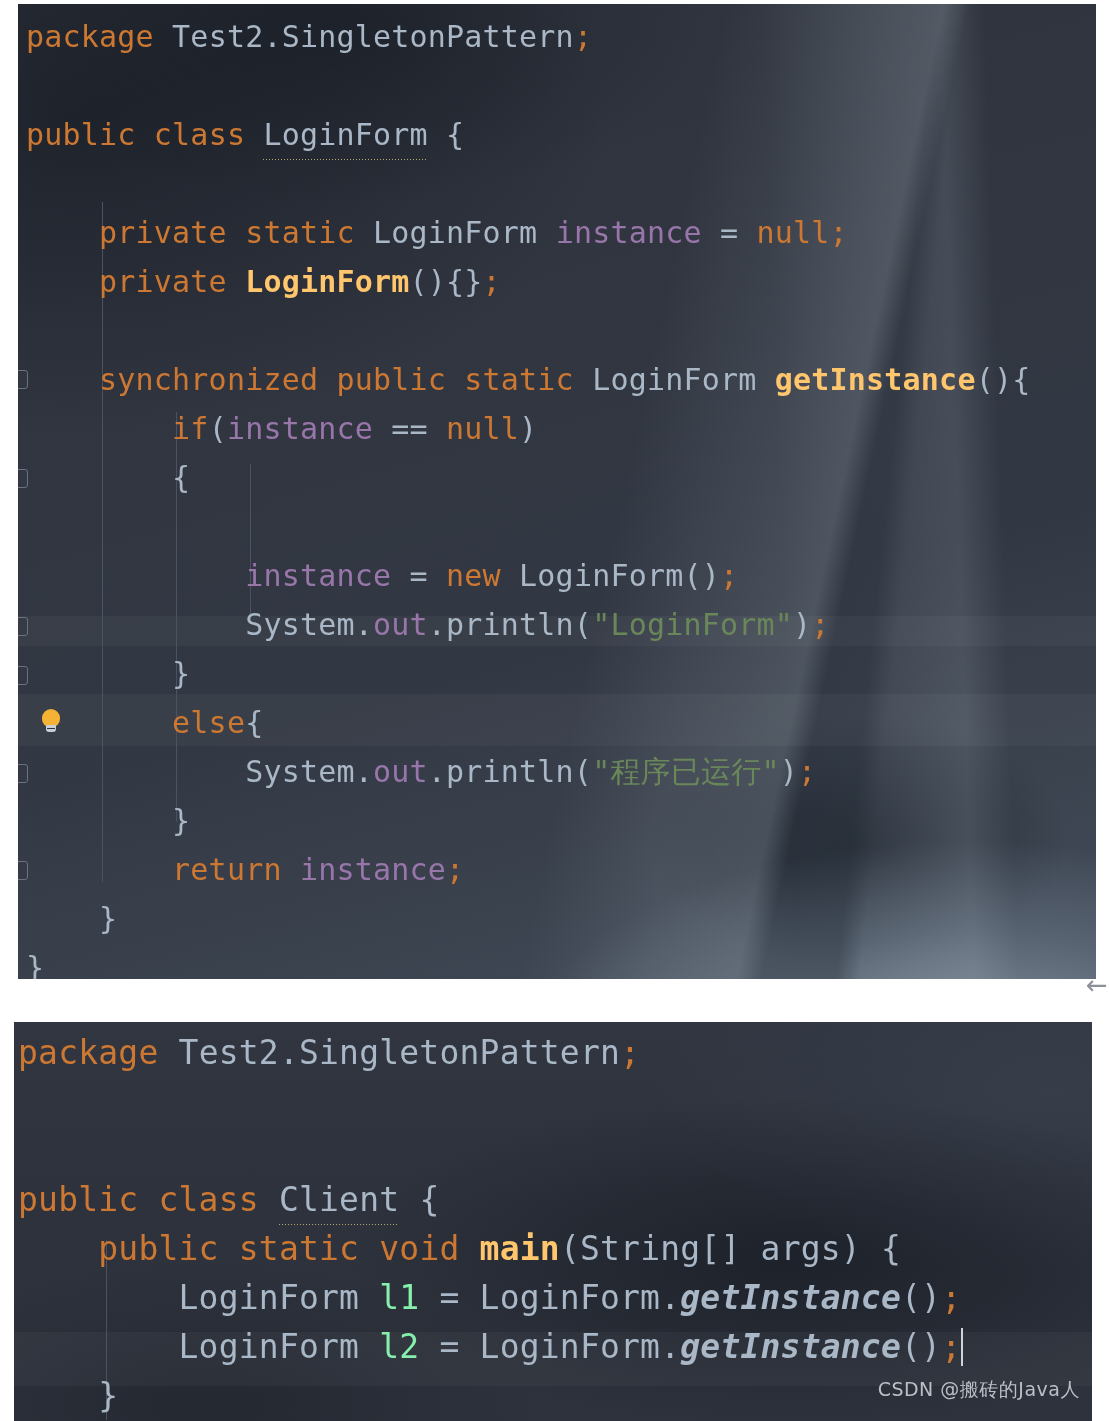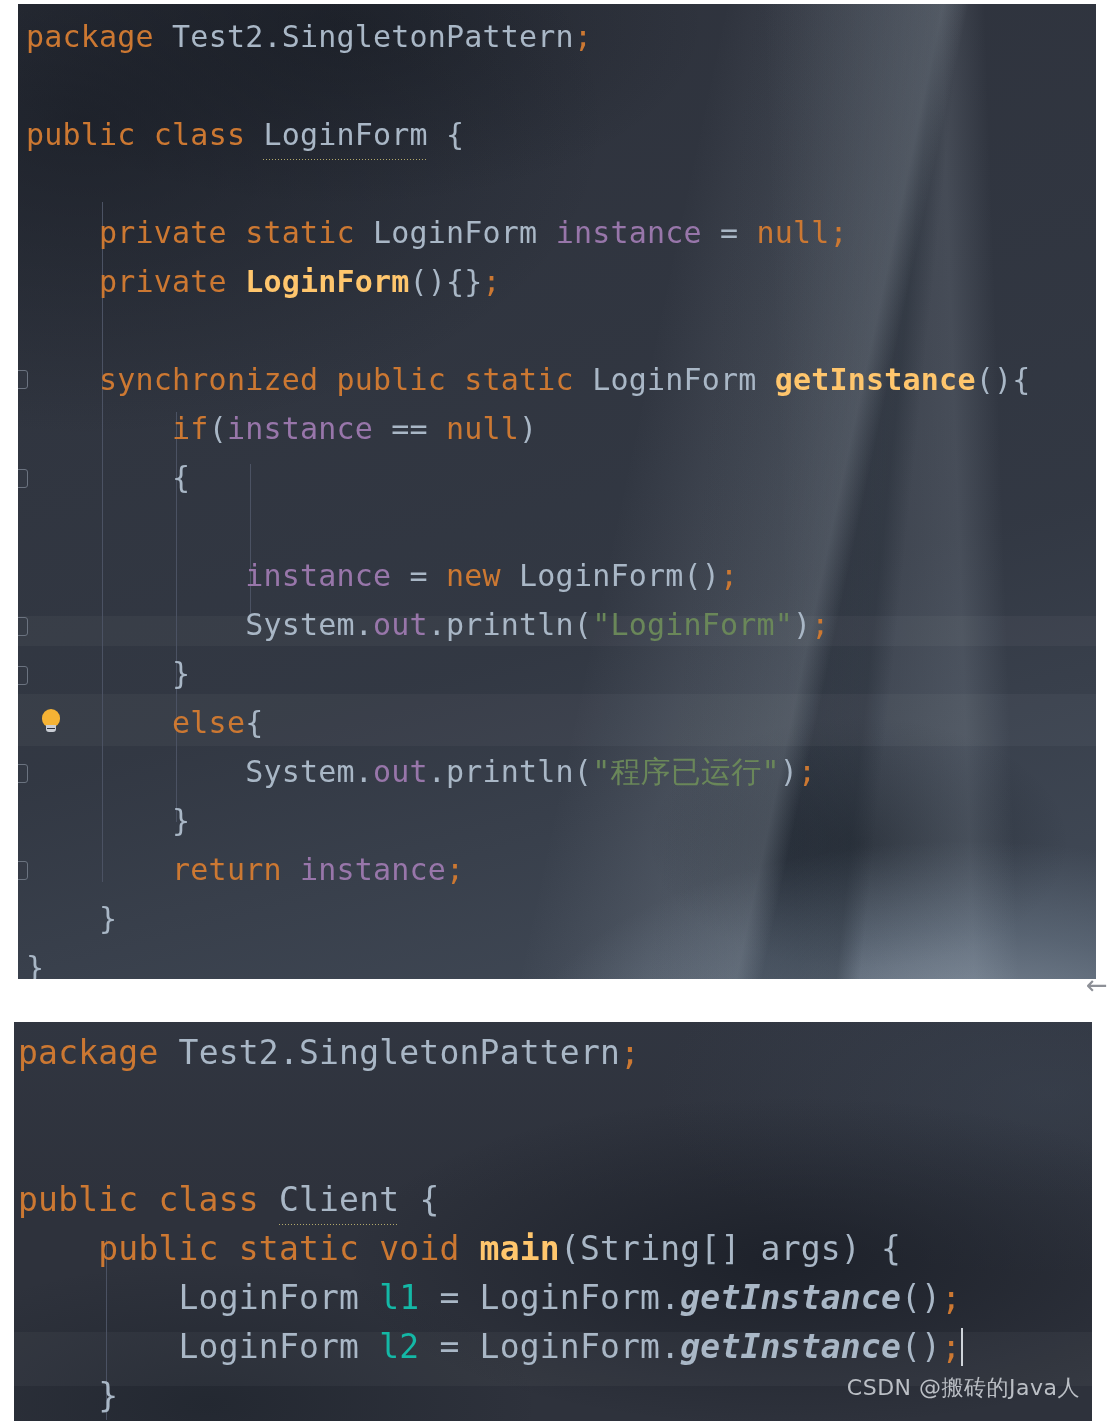--- a/index.html
+++ b/index.html
@@ -79,21 +79,21 @@
 
   
   .kw       { color: #cc7832; }
   .type     { color: #a9b7c6; }
   .plain    { color: #a9b7c6; }
   .field    { color: #9876aa; }
   .method   { color: #ffc66d; font-weight: bold; }
   .methodi  { color: #a9b7c6; font-style: italic; font-weight: bold; }
   .str      { color: #6a8759; }
   .semi     { color: #cc7832; }
-  .dim      { color: #14b8a6; }
+  .dim      { color: #86efac; }
   .ctor     { color: #ffc66d; font-weight: bold; }
 
   
   .squiggle {
     position: relative;
     display: inline-block;
   }
   .squiggle::after {
     content: "";
     position: absolute;
@@ -178,21 +178,21 @@
     color: #8d9097;
     font-size: 26px;
     line-height: 1;
   }
 
   
   .watermark {
     position: absolute;
     color: #c3c7cd;
     font-family: "DejaVu Sans", sans-serif;
-    font-size: 22px;
+    font-size: 19px;
     letter-spacing: 0.5px;
     opacity: 0.95;
   }
 </style>
 </head>
 <body>
 
 <div class="page">
 
   <div class="editor" id="editor-login" style="left:18px; top:4px; width:1078px; height:975px;">

